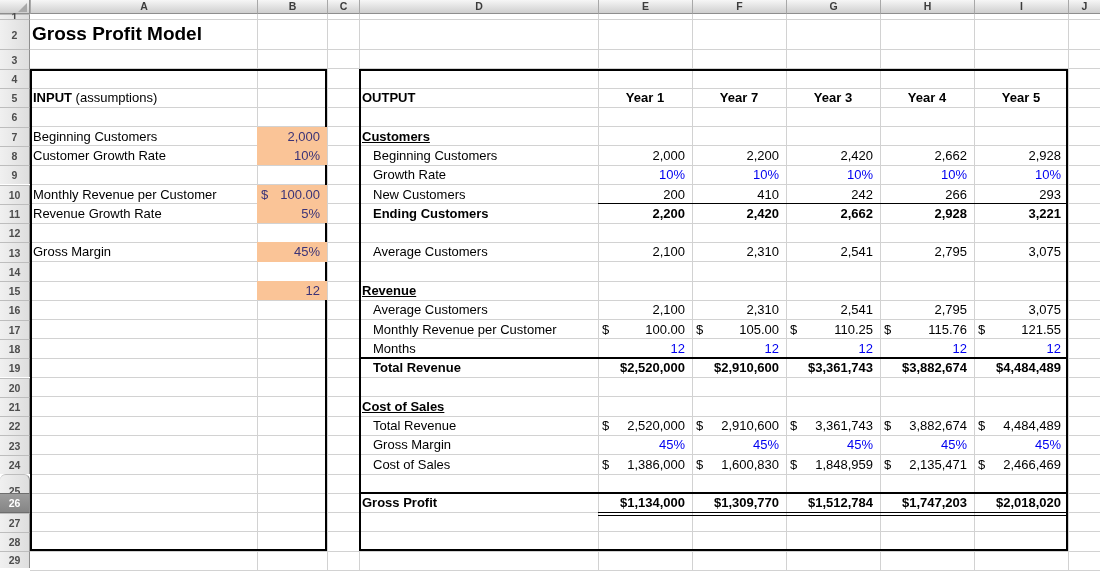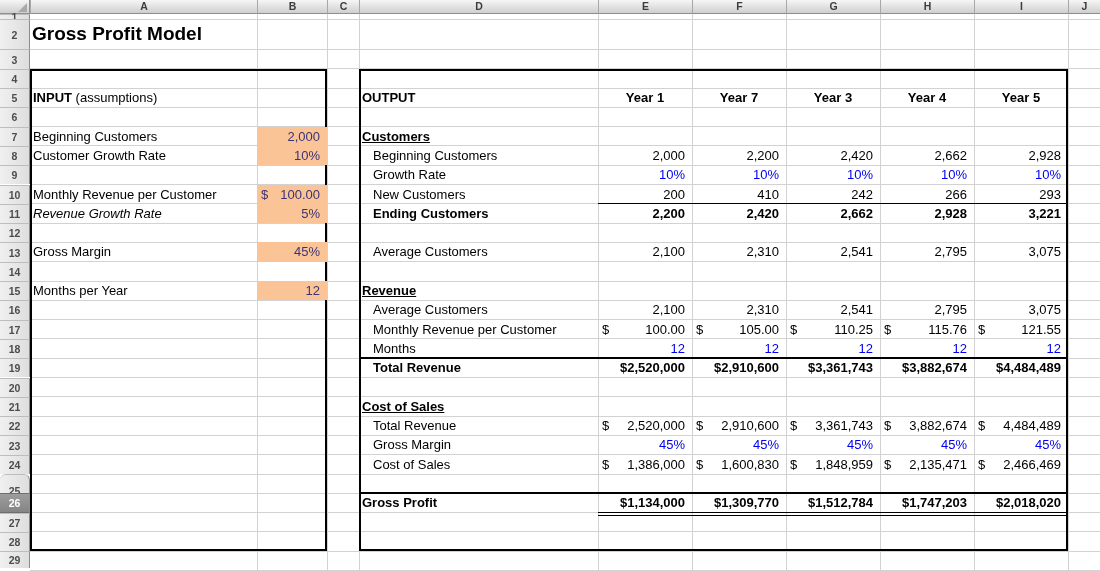--- a/index.html
+++ b/index.html
@@ -141,25 +141,24 @@
     <div class="cell" style="left: 33px; top: 88px; width: 280px; height: 19.3px; line-height: 19.3px;"><span style="font-weight: 700;">INPUT</span><span> (assumptions)</span></div>
     <div class="cell" style="left: 33px; top: 126.6px; width: 224px; height: 19.3px; line-height: 19.3px;">Beginning Customers</div>
     <div class="cell right" style="left: 257px; top: 126.6px; width: 70px; height: 19.3px; line-height: 19.3px; background: rgb(250, 196, 151); color: rgb(59, 51, 119);">2,000</div>
     <div class="cell" style="left: 33px; top: 145.9px; width: 224px; height: 19.3px; line-height: 19.3px;">Customer Growth Rate</div>
     <div class="cell right" style="left: 257px; top: 145.9px; width: 70px; height: 19.3px; line-height: 19.3px; background: rgb(250, 196, 151); color: rgb(59, 51, 119);">10%</div>
     <div class="cell" style="left: 33px; top: 184.5px; width: 224px; height: 19.3px; line-height: 19.3px;">Monthly Revenue per Customer</div>
     <div class="cell acct" style="left: 257px; top: 184.5px; width: 70px; height: 19.3px; line-height: 19.3px; background: rgb(250, 196, 151); color: rgb(59, 51, 119);">
       <span>$</span>
       <span>100.00</span>
     </div>
-    <div class="cell" style="left: 33px; top: 203.8px; width: 224px; height: 19.3px; line-height: 19.3px; font-style: italic;">Revenue Growth Rate</div>
+    <div class="cell" style="left: 33px; top: 203.8px; width: 224px; height: 19.3px; line-height: 19.3px;">Revenue Growth Rate</div>
     <div class="cell right" style="left: 257px; top: 203.8px; width: 70px; height: 19.3px; line-height: 19.3px; background: rgb(250, 196, 151); color: rgb(59, 51, 119);">5%</div>
     <div class="cell" style="left: 33px; top: 242.4px; width: 224px; height: 19.3px; line-height: 19.3px;">Gross Margin</div>
     <div class="cell right" style="left: 257px; top: 242.4px; width: 70px; height: 19.3px; line-height: 19.3px; background: rgb(250, 196, 151); color: rgb(59, 51, 119);">45%</div>
-    <div class="cell" style="left: 33px; top: 281px; width: 224px; height: 19.3px; line-height: 19.3px;">Months per Year</div>
     <div class="cell right" style="left: 257px; top: 281px; width: 70px; height: 19.3px; line-height: 19.3px; background: rgb(250, 196, 151); color: rgb(59, 51, 119);">12</div>
     <div class="cell bold" style="left: 362px; top: 88px; width: 236px; height: 19.3px; line-height: 19.3px;">OUTPUT</div>
     <div class="cell bold center" style="left: 598px; top: 88px; width: 94px; height: 19.3px; line-height: 19.3px;">Year 1</div>
     <div class="cell bold center" style="left: 692px; top: 88px; width: 94px; height: 19.3px; line-height: 19.3px;">Year 7</div>
     <div class="cell bold center" style="left: 786px; top: 88px; width: 94px; height: 19.3px; line-height: 19.3px;">Year 3</div>
     <div class="cell bold center" style="left: 880px; top: 88px; width: 94px; height: 19.3px; line-height: 19.3px;">Year 4</div>
     <div class="cell bold center" style="left: 974px; top: 88px; width: 94px; height: 19.3px; line-height: 19.3px;">Year 5</div>
     <div class="cell bold" style="left: 362px; top: 126.6px; width: 236px; height: 19.3px; line-height: 19.3px;"><span class="u">Customers</span></div>
     <div class="cell" style="left: 373px; top: 145.9px; width: 225px; height: 19.3px; line-height: 19.3px;">Beginning Customers</div>
     <div class="cell right" style="left: 598px; top: 145.9px; width: 94px; height: 19.3px; line-height: 19.3px; color: rgb(0, 0, 0);">2,000</div>

